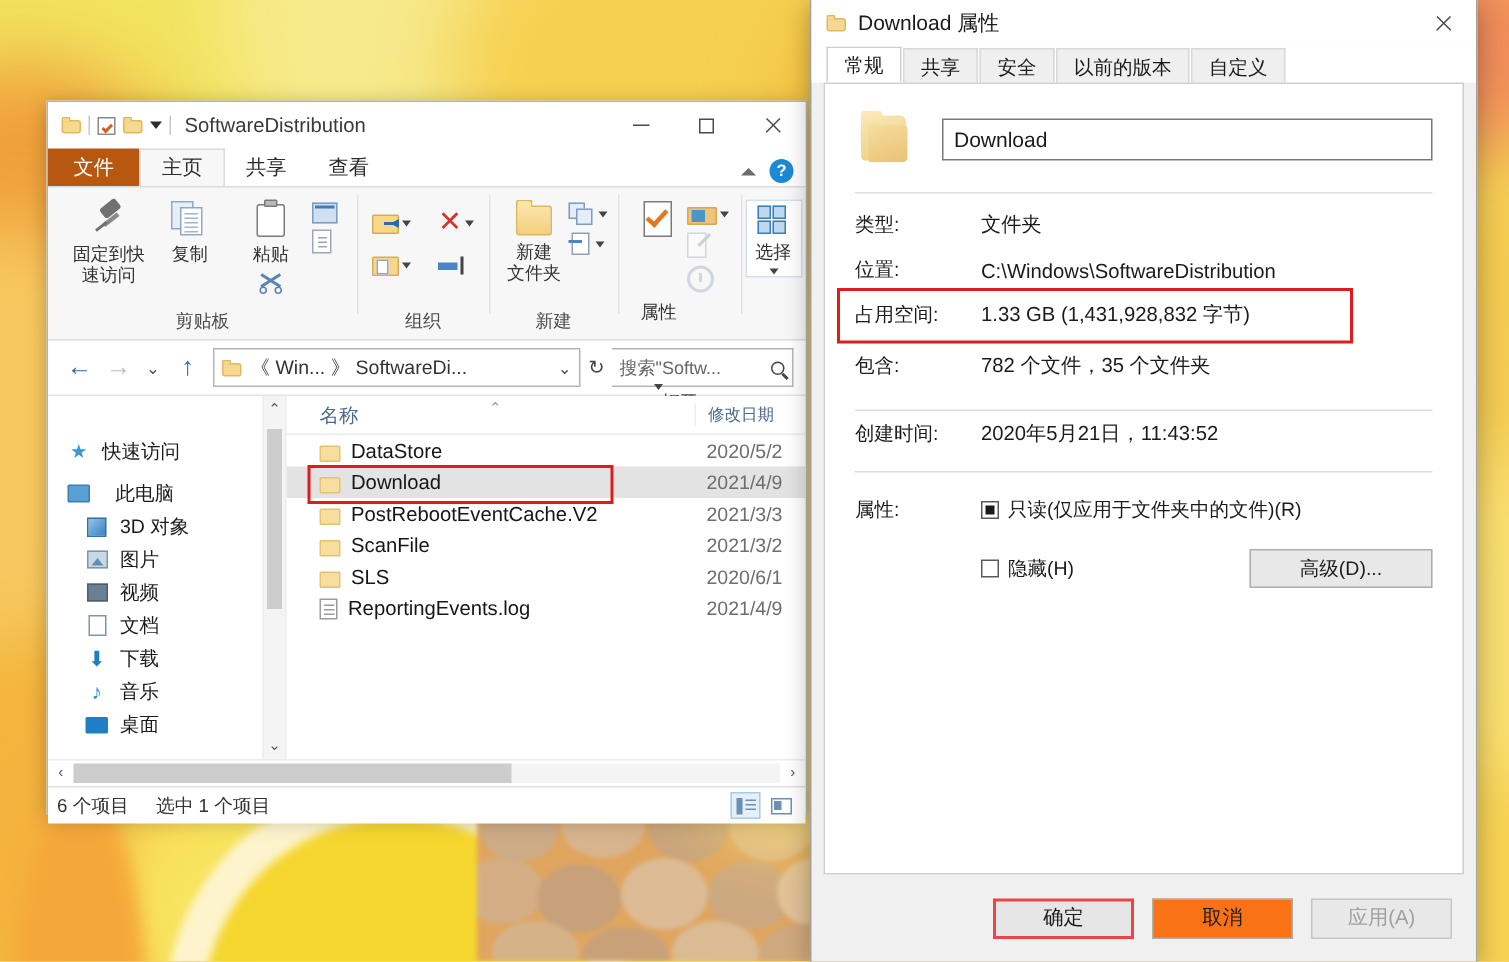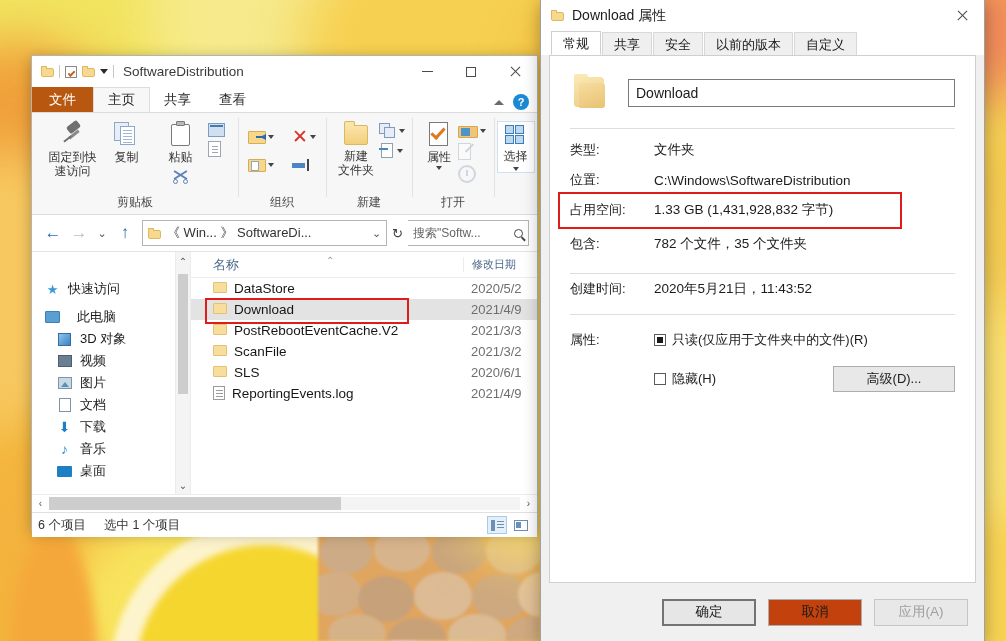--- a/index.html
+++ b/index.html
@@ -8,21 +8,21 @@
     font-family:"Liberation Sans","DejaVu Sans",sans-serif;
     font-size:13px;color:#111;
   }
   
   #wallpaper{position:absolute;inset:0;overflow:hidden;background:#f0c23a;}
   .blob2{position:absolute;border-radius:50%;filter:blur(26px);}
   .sharp{position:absolute;border-radius:50%;}
 
   
   #explorer{
-    position:absolute;left:31px;top:55px;width:505px;height:474px;
+    position:absolute;left:31px;top:67px;width:505px;height:474px;
     background:#ffffff;border:1px solid #b3b3b3;
     box-shadow:0 3px 14px rgba(0,0,0,.28);
   }
   #ex-titlebar{height:31px;display:flex;align-items:center;background:#fff;position:relative;}
   .qat{display:flex;align-items:center;gap:5px;padding-left:9px;}
   .ic-folder-sm{width:13px;height:11px;position:relative;}
   .ic-folder-sm::before{content:"";position:absolute;left:0;top:2px;width:13px;height:9px;background:#f6d98f;border:1px solid #e0b860;border-radius:1px 2px 2px 2px;box-sizing:border-box;}
   .ic-folder-sm::after{content:"";position:absolute;left:0;top:0px;width:6px;height:3px;background:#f6d98f;border:1px solid #e0b860;border-bottom:none;border-radius:1px 1px 0 0;box-sizing:border-box;}
   .qsep{width:1px;height:13px;background:#c7c7c7;}
   .ic-check-box{width:12px;height:12px;border:1px solid #8a8a8a;position:relative;box-sizing:border-box;}
@@ -153,21 +153,21 @@
   .navscroll .ar{position:absolute;left:0;width:14px;height:18px;display:flex;align-items:center;justify-content:center;font-size:10px;color:#555;}
   .navscroll .up{top:0;}.navscroll .dn{bottom:0;}
 
   #listpane{flex:1;position:relative;background:#fff;border-left:1px solid #ececec;overflow:hidden;}
   .colhdr{height:25px;display:flex;align-items:center;border-bottom:1px solid #ececec;position:relative;}
   .col-name{width:250px;padding-left:22px;font-size:13px;color:#4c6a8a;position:relative;}
   .sortcaret{position:absolute;left:135px;top:-1px;font-size:10px;color:#999;}
   .col-date{flex:1;font-size:11px;color:#4c6a8a;border-left:1px solid #ececec;padding-left:8px;}
   .frow{height:21px;display:flex;align-items:center;font-size:13.5px;color:#161616;position:relative;}
   .frow.sel{background:#e3e3e3;}
-  .frow .fname{width:250px;display:flex;align-items:flex-start;gap:7px;padding-left:22px;}
+  .frow .fname{width:250px;display:flex;align-items:flex-end;gap:7px;padding-left:22px;}
   .frow .fdate{flex:1;color:#6e6e6e;font-size:13px;padding-left:8px;white-space:nowrap;}
   .f-ic{width:14px;height:12px;flex:none;position:relative;}
   .f-ic.folder::before{content:"";position:absolute;left:0;top:1px;width:14px;height:11px;background:#f7dd9e;border:1px solid #e5c272;border-radius:1px;box-sizing:border-box;}
   .f-ic.file{width:12px;height:14px;background:#fff;border:1px solid #9c9c9c;box-sizing:border-box;}
   .f-ic.file::after{content:"";position:absolute;left:2px;top:3px;width:7px;height:1px;background:#9c9c9c;box-shadow:0 3px 0 #9c9c9c,0 6px 0 #9c9c9c;}
   .redbox{position:absolute;border:2px solid #e01b1b;pointer-events:none;}
 
   #hscroll{height:17px;background:#fff;display:flex;align-items:center;border-top:1px solid #ececec;}
   .hs-ar{width:17px;text-align:center;font-size:10px;color:#555;}
   .hs-track{flex:1;height:13px;background:#f4f4f4;position:relative;}
@@ -205,22 +205,22 @@
   .nameinput{flex:1;height:28px;border:1px solid #7a7a7a;background:#fff;display:flex;align-items:center;padding:0 7px;font-size:14px;color:#1b1b1b;box-sizing:border-box;}
   .hr{height:1px;background:#dedede;margin:16px 0 0;}
   .prow{display:flex;align-items:center;min-height:30px;}
   .plabel{width:84px;font-size:13px;color:#1b1b1b;flex:none;}
   .pvalue{font-size:13.5px;color:#1b1b1b;}
   .attrline{display:flex;align-items:center;gap:6px;font-size:13px;color:#1b1b1b;}
   .cb{width:12px;height:12px;border:1px solid #5a5a5a;background:#fff;box-sizing:border-box;position:relative;flex:none;}
   .cb.filled::after{content:"";position:absolute;left:2px;top:2px;right:2px;bottom:2px;background:#1b1b1b;}
   .advbtn{width:122px;height:26px;background:#e8e8e8;border:1px solid #adadad;font-size:13px;color:#1b1b1b;display:flex;align-items:center;justify-content:center;box-sizing:border-box;}
   #pr-footer{position:absolute;left:0;right:0;bottom:0;height:58px;display:flex;align-items:center;justify-content:flex-end;gap:12px;padding-right:16px;}
-  .dbtn{width:94px;height:27px;background:#c2410c;border:1px solid #adadad;font-size:13.5px;color:#1b1b1b;display:flex;align-items:center;justify-content:center;box-sizing:border-box;}
-  .dbtn.focus{border:2px solid #737373;background:#e6e6e6;}
+  .dbtn{width:94px;height:27px;background:#f97316;border:1px solid #adadad;font-size:13.5px;color:#1b1b1b;display:flex;align-items:center;justify-content:center;box-sizing:border-box;}
+  .dbtn.focus{border:2px solid #ef4444;background:#e6e6e6;}
   .dbtn.disabled{color:#a0a0a0;background:#e8e8e8;border-color:#c6c6c6;}
 </style>
 </head>
 <body>
 
 <div id="wallpaper">
   <div class="blob2" style="left:-140px;top:-160px;width:470px;height:430px;background:#e8d236;"></div>
   <div class="blob2" style="left:-60px;top:-110px;width:330px;height:300px;background:#f2e45f;"></div>
   <div class="blob2" style="left:150px;top:-130px;width:300px;height:280px;background:#f6ea8c;"></div>
   <div class="blob2" style="left:-100px;top:40px;width:230px;height:260px;background:#f0a03a;"></div>
@@ -385,21 +385,21 @@
               </span>
               <i class="tri"></i>
             </span>
         </div>
       </div>
       <div class="rglabel">新建</div>
     </div>
 
     <div class="rgroup" style="width:82px;">
       <div class="rgrow" style="width:100%;">
-        <div class="bigbtn" style="width:38px;">
+        <div class="bigbtn" style="width:38px;gap:39px;">
           <span class="ic-prop">
               <i class="pg"></i>
               <i class="ck"></i>
             </span>
           <span class="lbl">属性</span>
           <i class="tri" style="margin-top:2px;"></i>
         </div>
         <div class="smallstack">
           <span class="srow">
               <span class="ic-openfolder">
@@ -463,29 +463,29 @@
         <span>此电脑</span>
       </div>
       <div class="navitem indent">
         <span class="nv-ic">
             <i class="cube"></i>
           </span>
         <span>3D 对象</span>
       </div>
       <div class="navitem indent">
         <span class="nv-ic">
+            <i class="pic"></i>
+          </span>
+        <span>图片</span>
+      </div>
+      <div class="navitem indent">
+        <span class="nv-ic">
             <i class="vid"></i>
           </span>
         <span>视频</span>
-      </div>
-      <div class="navitem indent">
-        <span class="nv-ic">
-            <i class="pic"></i>
-          </span>
-        <span>图片</span>
       </div>
       <div class="navitem indent">
         <span class="nv-ic">
             <i class="docf"></i>
           </span>
         <span>文档</span>
       </div>
       <div class="navitem indent">
         <span class="nv-ic">
             <i class="dl">⬇</i>

